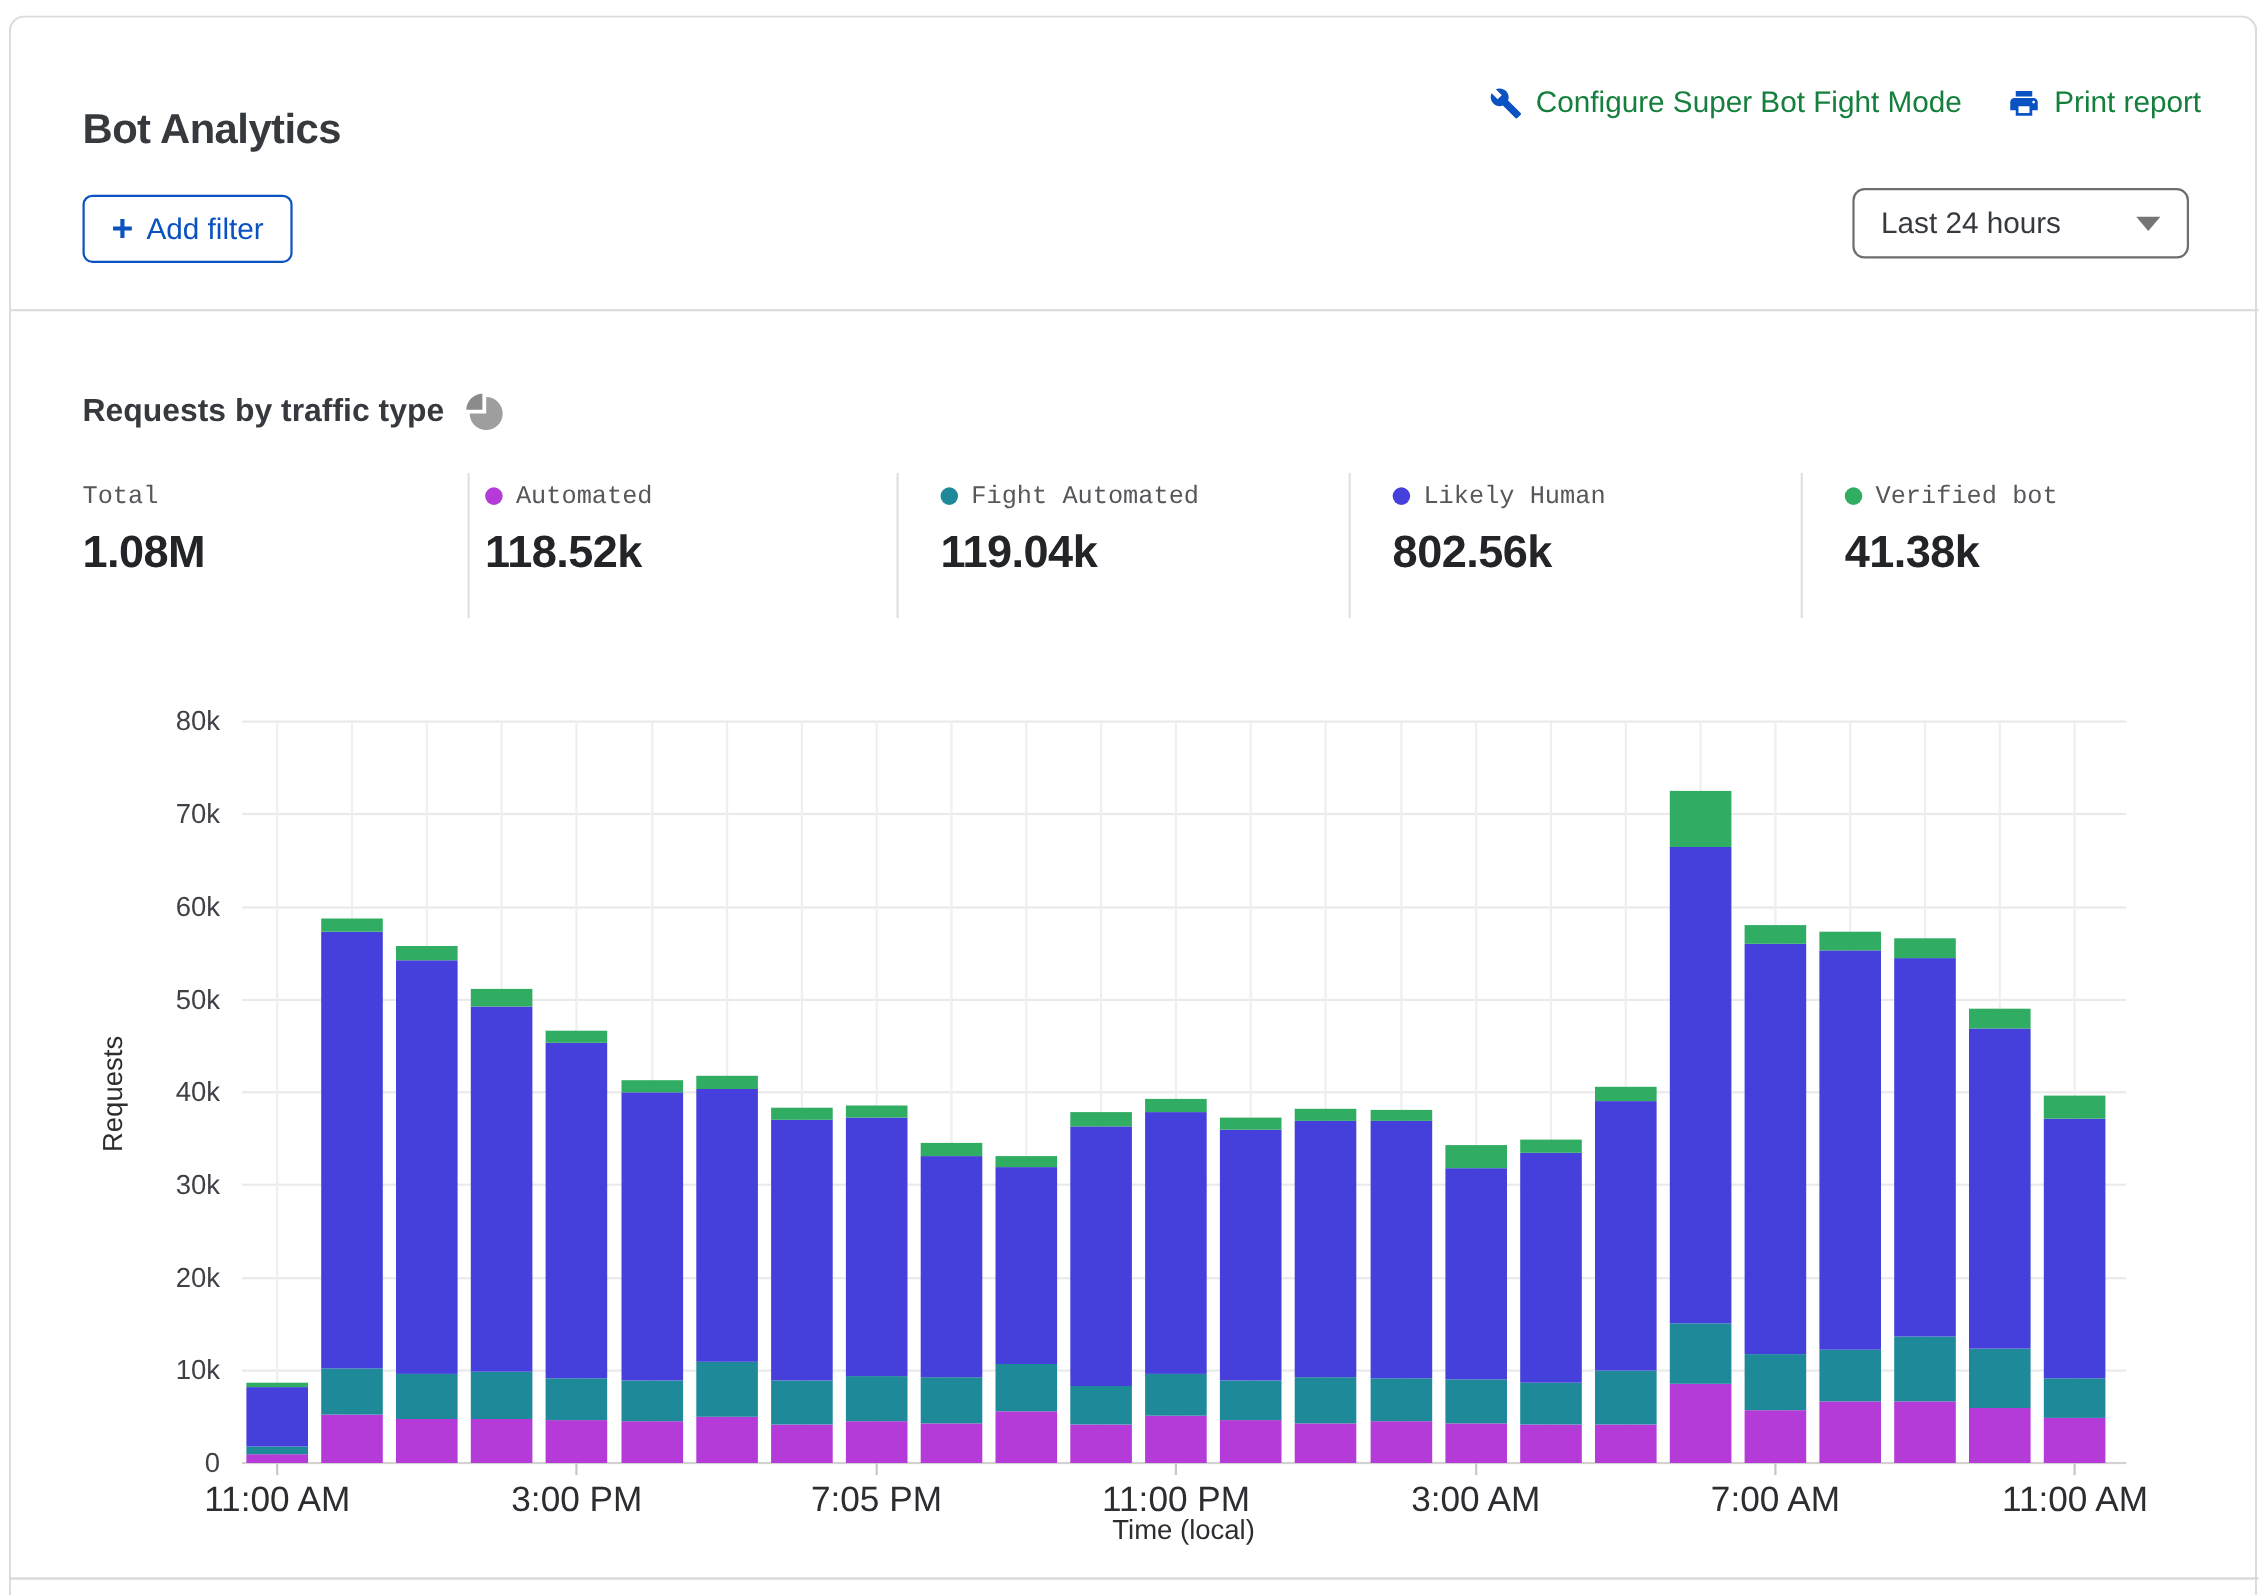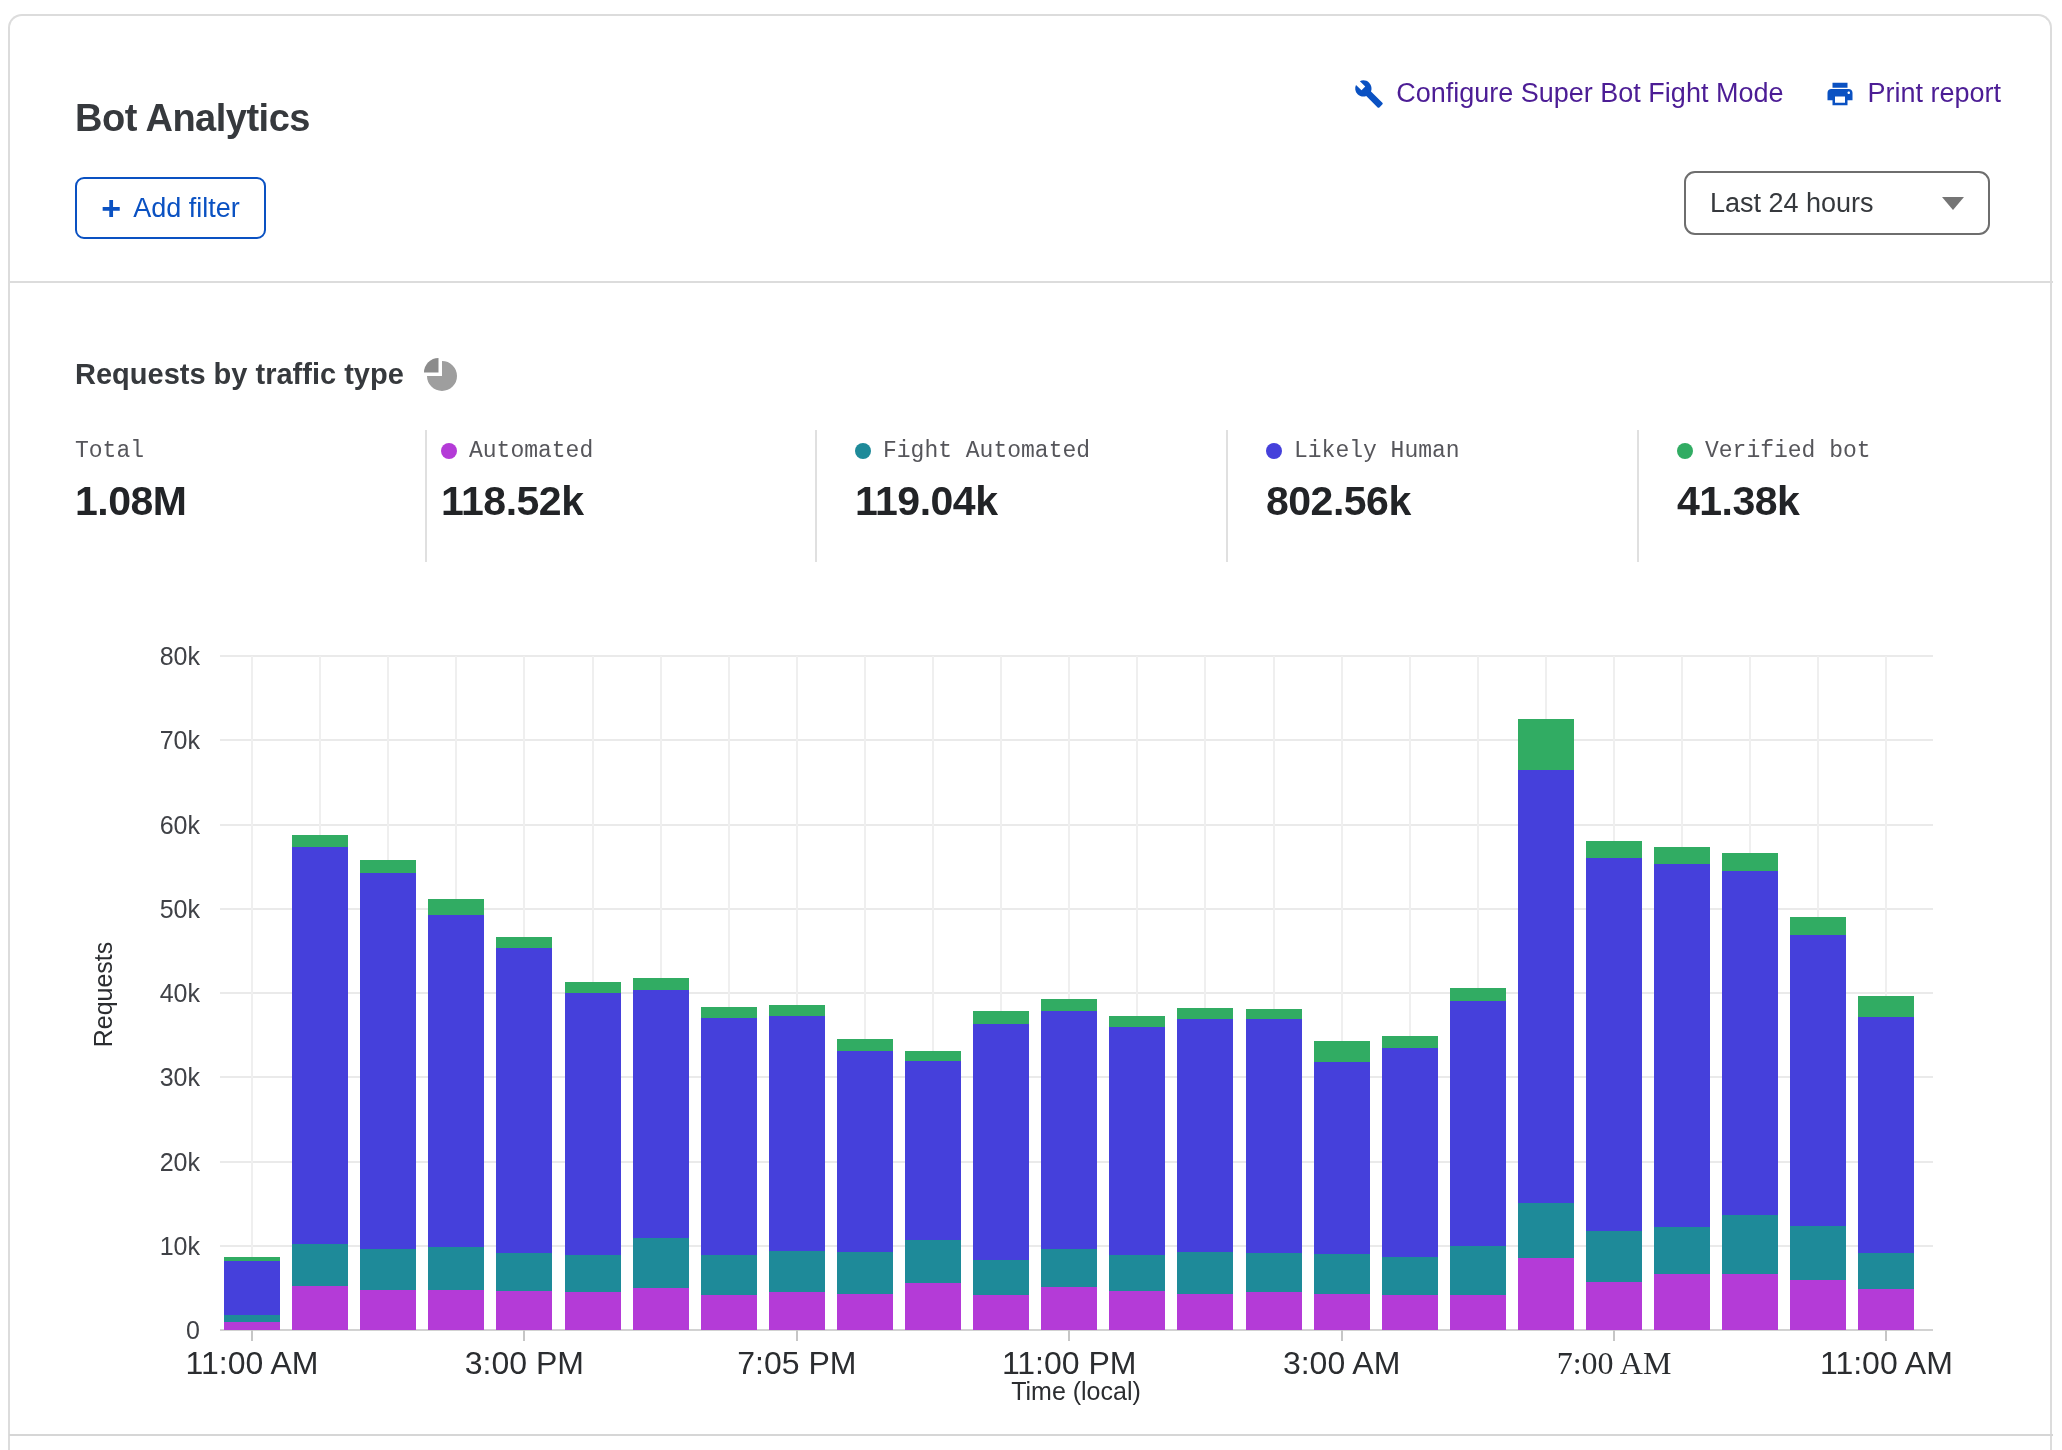--- a/index.html
+++ b/index.html
@@ -4,21 +4,21 @@
 <style>
   html,body{margin:0;padding:0;background:#fff;}
   body{width:2062px;height:1450px;position:relative;overflow:hidden;
        font-family:"Liberation Sans","DejaVu Sans",sans-serif;color:#36393d;}
   .abs{position:absolute;}
   
   .card{position:absolute;left:8px;top:14px;width:2044px;height:1436px;
         border:2px solid #dcdcdc;border-bottom:none;border-radius:14px 14px 0 0;box-sizing:border-box;}
   .page-title{position:absolute;left:75px;top:72px;font-size:38px;font-weight:700;color:#36393d;letter-spacing:-0.5px;}
   .top-links{position:absolute;top:78px;right:61px;display:flex;align-items:center;gap:42px;}
-  .link{display:flex;align-items:center;gap:12px;color:#4c1d95;font-size:27px;cursor:pointer;text-decoration:none;}
+  .link{display:flex;align-items:center;gap:12px;color:#15803d;font-size:27px;cursor:pointer;text-decoration:none;}
   .btn-add{position:absolute;left:75px;top:177px;width:191px;height:62px;border:2.5px solid #0a51c2;border-radius:9px;
            box-sizing:border-box;display:flex;align-items:center;justify-content:center;gap:12px;
            color:#0a51c2;font-size:27px;background:#fff;cursor:pointer;}
   .plus{font-size:34px;font-weight:600;line-height:30px;}
   .dropdown{position:absolute;left:1684px;top:171px;width:306px;height:64px;border:2.5px solid #6e6e6e;border-radius:11px;
             box-sizing:border-box;display:flex;align-items:center;color:#36393d;font-size:27px;
             padding:0 24px;background:#fff;cursor:pointer;justify-content:space-between;}
   .caret{width:0;height:0;border-left:11px solid transparent;border-right:11px solid transparent;border-top:13px solid #757575;}
   .divider-h{position:absolute;height:2px;background:#dcdcdc;}
   .section-title{position:absolute;left:75px;top:354px;font-size:29px;font-weight:700;color:#36393d;
@@ -275,20 +275,20 @@
     <div class="xlab" style="left: 152px; top: 1345px; width: 200px;">11:00 AM</div>
     <div class="tickmark" style="left: 523.4px; top: 1330px;"></div>
     <div class="xlab" style="left: 424.4px; top: 1345px; width: 200px;">3:00 PM</div>
     <div class="tickmark" style="left: 795.8px; top: 1330px;"></div>
     <div class="xlab" style="left: 696.8px; top: 1345px; width: 200px;">7:05 PM</div>
     <div class="tickmark" style="left: 1068.2px; top: 1330px;"></div>
     <div class="xlab" style="left: 969.2px; top: 1345px; width: 200px;">11:00 PM</div>
     <div class="tickmark" style="left: 1340.6px; top: 1330px;"></div>
     <div class="xlab" style="left: 1241.6px; top: 1345px; width: 200px;">3:00 AM</div>
     <div class="tickmark" style="left: 1613px; top: 1330px;"></div>
-    <div class="xlab" style="left: 1514px; top: 1345px; width: 200px; font-family: Liberation Serif, serif;">7:00 AM</div>
+    <div class="xlab" style="left: 1514px; top: 1345px; width: 200px;">7:00 AM</div>
     <div class="tickmark" style="left: 1885.4px; top: 1330px;"></div>
     <div class="xlab" style="left: 1786.4px; top: 1345px; width: 200px;">11:00 AM</div>
   </div>
 <div class="axis-title" style="left:3px;top:980px;width:200px;transform:rotate(-90deg);">Requests</div>
 <div class="axis-title" style="left:876px;top:1377px;width:400px;">Time (local)</div>
 
 <div class="divider-h" style="left:9px;top:1434px;width:2044px;background:#d6d6d6;"></div>
 
 </body></html>

